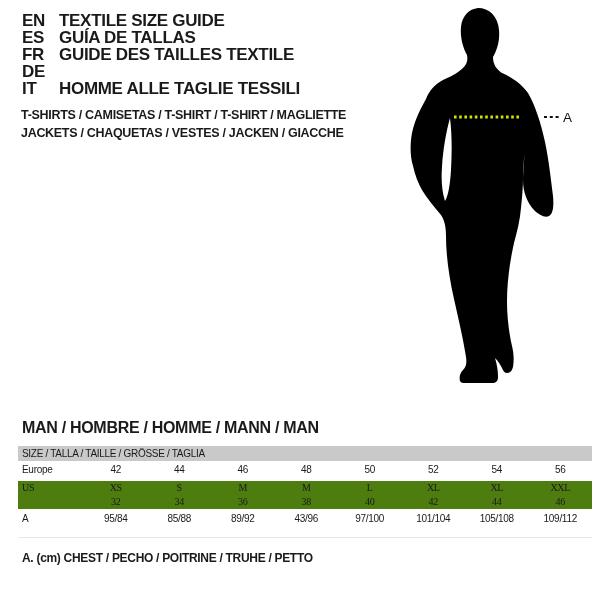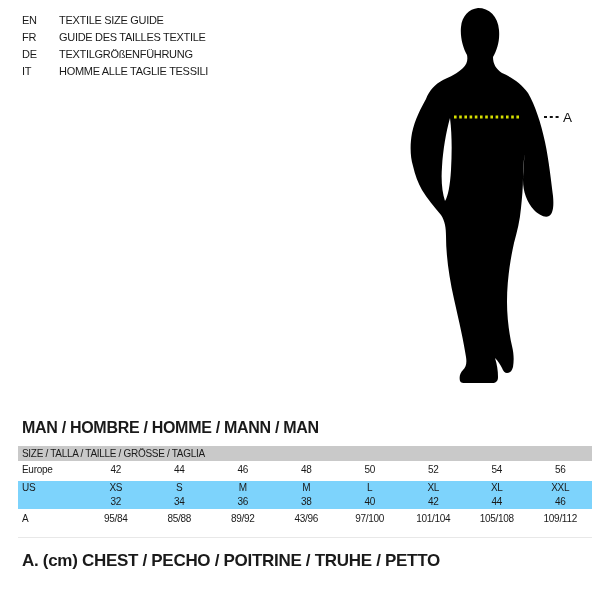--- a/index.html
+++ b/index.html
@@ -2,66 +2,73 @@
 <html><head>
 <meta charset="utf-8">
 <style>
   html,body{margin:0;padding:0;background:#ffffff;}
   .canvas{
     position:relative;width:600px;height:600px;background:#ffffff;overflow:hidden;
     font-family:"Liberation Sans",sans-serif;color:#1a1a1a;letter-spacing:-0.3px;
   }
   
   .lang-list{position:absolute;left:22px;top:12px;}
-  .lang-row{display:flex;height:17px;line-height:17px;font-size:11px;font-weight:400;}
+  .lang-row{display:flex;height:17px;line-height:17px;font-size:17px;font-weight:700;}
   .lang-code{width:37px;flex:0 0 37px;}
   
   .categories{position:absolute;left:21px;top:106px;}
   .cat-line{height:18px;line-height:18px;font-size:12.5px;font-weight:700;}
   
   .figure-svg{position:absolute;left:400px;top:0;}
   
   .section-title{position:absolute;left:22px;top:419px;font-size:16px;font-weight:700;}
   
   .size-table{position:absolute;left:18px;top:446px;width:574px;font-size:10px;}
   .t-head{background:#c9c9c9;height:15px;line-height:15px;padding-left:4px;}
   .t-row{display:grid;grid-template-columns:66px repeat(8,1fr);}
   .t-row .lbl{text-align:left;padding-left:4px;}
   .t-row .cell{text-align:center;}
   .r-europe{height:20px;line-height:17px;}
-  .r-us,.r-blank{height:14px;line-height:14px;background:#7dd3fc;}
+  .r-us,.r-blank{height:14px;line-height:14px;background:#4d7c0f;font-family:Liberation Serif, serif;}
   .r-a{height:20px;line-height:20px;}
   .table-bottom-line{position:absolute;left:18px;top:537px;width:574px;height:1px;background:#e8e8e8;}
   
-  .footnote{position:absolute;left:22px;top:551px;font-size:17px;font-weight:700;}
+  .footnote{position:absolute;left:22px;top:551px;font-size:12px;font-weight:700;}
 </style>
 </head>
 <body>
 
 <div class="canvas">
 
   <div class="lang-list">
     <div class="lang-row">
       <span class="lang-code">EN</span>
       <span class="lang-label">TEXTILE SIZE GUIDE</span>
     </div>
     <div class="lang-row">
+      <span class="lang-code">ES</span>
+      <span class="lang-label">GUÍA DE TALLAS</span>
+    </div>
+    <div class="lang-row">
       <span class="lang-code">FR</span>
       <span class="lang-label">GUIDE DES TAILLES TEXTILE</span>
     </div>
     <div class="lang-row">
       <span class="lang-code">DE</span>
-      <span class="lang-label">TEXTILGRÖßENFÜHRUNG</span>
     </div>
     <div class="lang-row">
       <span class="lang-code">IT</span>
       <span class="lang-label">HOMME ALLE TAGLIE TESSILI</span>
     </div>
   </div>
 
+  <div class="categories">
+    <div class="cat-line">T-SHIRTS / CAMISETAS / T-SHIRT / T-SHIRT / MAGLIETTE</div>
+    <div class="cat-line">JACKETS / CHAQUETAS / VESTES / JACKEN / GIACCHE</div>
+  </div>
 
   <svg class="figure-svg" width="200" height="400" viewBox="400 0 200 400" xmlns="http://www.w3.org/2000/svg">
     <path fill="#000000" fill-rule="evenodd" d="
       M 478,8
       C 469,9 462,16 461,27
       C 460,37 463,48 467,55
       C 468,60 467,64 463,68
       C 458,73 450,77 443,80
       C 435,84 429,91 426,99
       C 421,108 415,119 412,133

